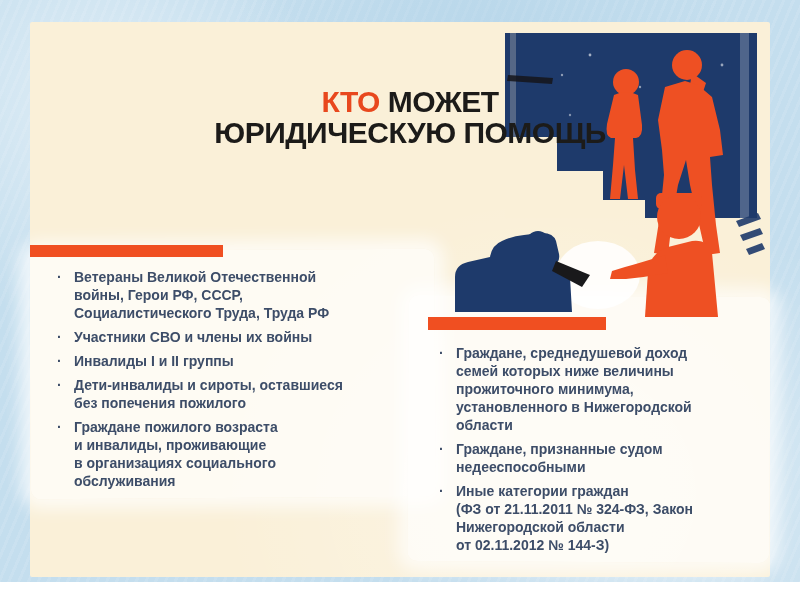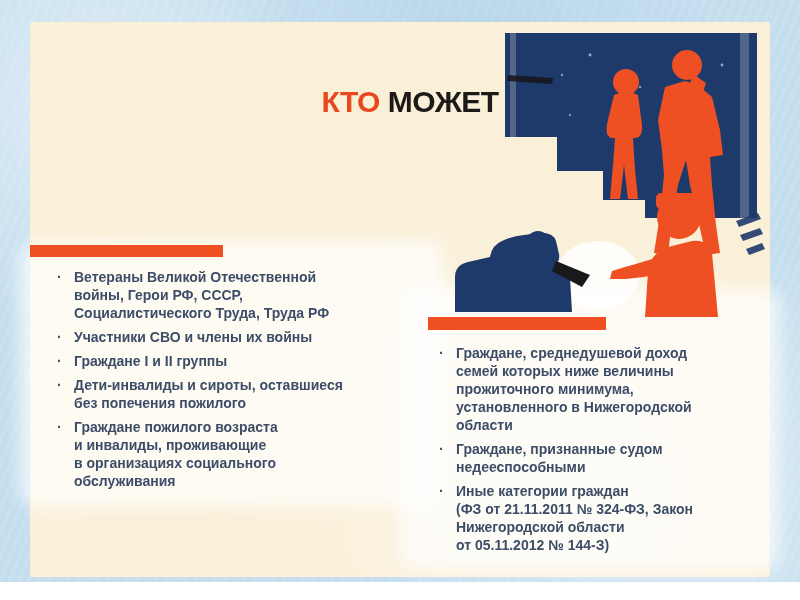--- a/index.html
+++ b/index.html
@@ -106,36 +106,37 @@
 
       <g fill="#1e3a6b" opacity="0.9">
         <path d="M296,196 l22,-8 l3,6 l-22,8 Z"></path>
         <path d="M300,210 l20,-7 l3,6 l-20,7 Z"></path>
         <path d="M306,224 l16,-6 l3,6 l-16,6 Z"></path>
       </g>
     </svg>
 
     <div class="title">
       <div class="t-line"><span class="t-orange">КТО</span> <span class="t-dark">МОЖЕТ</span></div>
+      <div class="t-line t-dark">ЮРИДИЧЕСКУЮ ПОМОЩЬ</div>
     </div>
 
     <ul class="list list-left">
       <li>
           <span class="bullet">·</span>
           <span class="item-text">Ветераны Великой Отечественной
 войны, Герои РФ, СССР,
 Социалистического Труда, Труда РФ</span>
         </li>
       <li>
           <span class="bullet">·</span>
           <span class="item-text">Участники СВО и члены их войны</span>
         </li>
       <li>
           <span class="bullet">·</span>
-          <span class="item-text">Граждане I и II группы</span>
+          <span class="item-text">Инвалиды I и II группы</span>
         </li>
       <li>
           <span class="bullet">·</span>
           <span class="item-text">Дети-инвалиды и сироты, оставшиеся
 без попечения пожилого</span>
         </li>
       <li>
           <span class="bullet">·</span>
           <span class="item-text">Граждане пожилого возраста
 и инвалиды, проживающие
@@ -156,18 +157,18 @@
       <li>
           <span class="bullet">·</span>
           <span class="item-text">Граждане, признанные судом
 недееспособными</span>
         </li>
       <li>
           <span class="bullet">·</span>
           <span class="item-text">Иные категории граждан
 (ФЗ от 21.11.2011 № 324-ФЗ, Закон
 Нижегородской области
-от 05.11.2012 № 144-З)</span>
+от 02.11.2012 № 144-З)</span>
         </li>
     </ul>
 
   </div>
 </div>
 
 </body></html>

